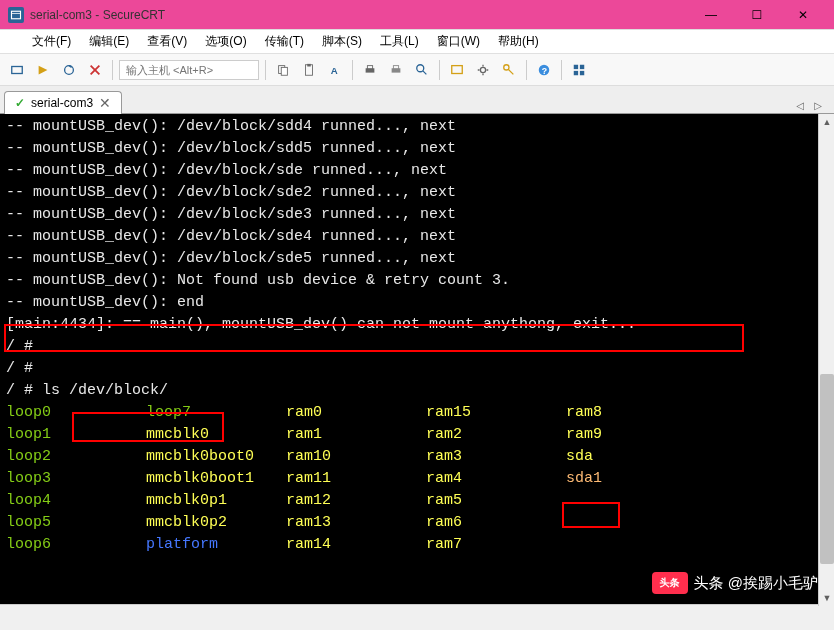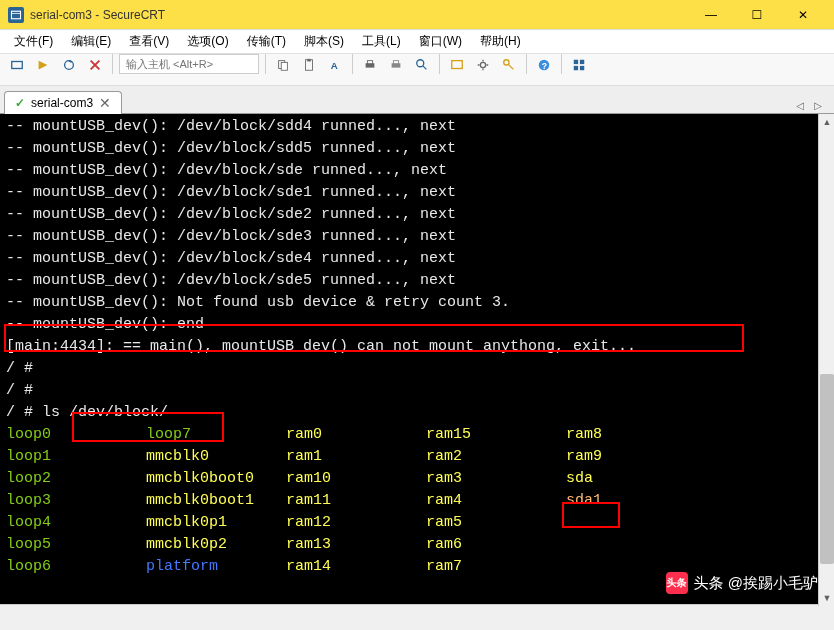--- a/index.html
+++ b/index.html
@@ -6,49 +6,49 @@
     body {
       font-family: "Microsoft YaHei", Arial, sans-serif;
       background: #f0f0f0;
       width: 834px;
       height: 630px;
       overflow: hidden;
       font-size: 12px;
     }
     .titlebar {
       height: 30px;
-      background: #fde047;
+      background: #ec4899;
       border-bottom: 1px solid #ddd;
       display: flex;
       align-items: center;
       padding: 0 8px;
       justify-content: space-between;
     }
     .titlebar-left { display: flex; align-items: center; gap: 6px; }
     .app-icon { width: 16px; height: 16px; background: #2a6496; border-radius: 2px; display:flex; align-items:center; justify-content:center; }
     .app-icon svg { width: 12px; height: 12px; }
     .titlebar-title { font-size: 12px; color: #333; }
     .window-controls { display: flex; gap: 0; }
     .win-btn { width: 46px; height: 30px; display: flex; align-items: center; justify-content: center; cursor: pointer; }
     .menubar {
       height: 24px;
       background: #fff;
       display: flex;
       align-items: center;
-      padding: 0 6px;
+      padding: 0 24px;
       gap: 2px;
       border-bottom: 1px solid #e0e0e0;
     }
     .menu-item { padding: 2px 8px; cursor: pointer; font-size: 12px; }
     .toolbar {
       height: 32px;
       background: #f8f8f8;
       border-bottom: 1px solid #ddd;
       display: flex;
-      align-items: flex-start;
+      align-items: center;
       padding: 0 6px;
       gap: 4px;
     }
     .tool-btn { width: 22px; height: 22px; display: flex; align-items: center; justify-content: center; cursor: pointer; border-radius: 2px; }
     .tool-sep { width: 1px; height: 20px; background: #ccc; margin: 0 2px; }
     .host-input { width: 140px; height: 20px; border: 1px solid #ccc; padding: 0 6px; font-size: 11px; color: #999; background: #fff; }
     .tabbar {
       height: 28px;
       background: #eee;
       display: flex;
@@ -104,21 +104,21 @@
       bottom: 10px;
       right: 16px;
       color: #fff;
       font-size: 15px;
       font-family: "Microsoft YaHei", sans-serif;
       display: flex;
       align-items: center;
       gap: 6px;
     }
     .watermark-icon {
-      width: 22px; height: 22px; background: #ff2e4d; border-radius: 4px;
+      width: 36px; height: 22px; background: #ff2e4d; border-radius: 4px;
       display: flex; align-items: center; justify-content: center;
       color: #fff; font-size: 10px; font-weight: bold;
     }
     .scrollbar-right {
       position: absolute;
       right: 0; top: 114px; bottom: 24px;
       width: 16px;
       background: #f0f0f0;
       border-left: 1px solid #ccc;
     }
@@ -280,21 +280,20 @@
     <div class="tab-arrow">◁</div>
     <div class="tab-arrow">▷</div>
   </div>
 </div>
 
 <div class="terminal">
   <div id="term-lines">
       <div class="term-line">-- mountUSB_dev(): /dev/block/sdd4 runned..., next</div>
       <div class="term-line">-- mountUSB_dev(): /dev/block/sdd5 runned..., next</div>
       <div class="term-line">-- mountUSB_dev(): /dev/block/sde runned..., next</div>
-      <div class="term-line">-- mountUSB_dev(): /dev/block/sde1 runned..., next</div>
       <div class="term-line">-- mountUSB_dev(): /dev/block/sde2 runned..., next</div>
       <div class="term-line">-- mountUSB_dev(): /dev/block/sde3 runned..., next</div>
       <div class="term-line">-- mountUSB_dev(): /dev/block/sde4 runned..., next</div>
       <div class="term-line">-- mountUSB_dev(): /dev/block/sde5 runned..., next</div>
       <div class="term-line">-- mountUSB_dev(): Not found usb device &amp; retry count 3.</div>
       <div class="term-line">-- mountUSB_dev(): end</div>
       <div class="term-line">[main:4434]: == main(), mountUSB_dev() can not mount anythong, exit...</div>
       <div class="term-line"></div>
       <div class="term-line">/ #</div>
       <div class="term-line">/ #</div>

